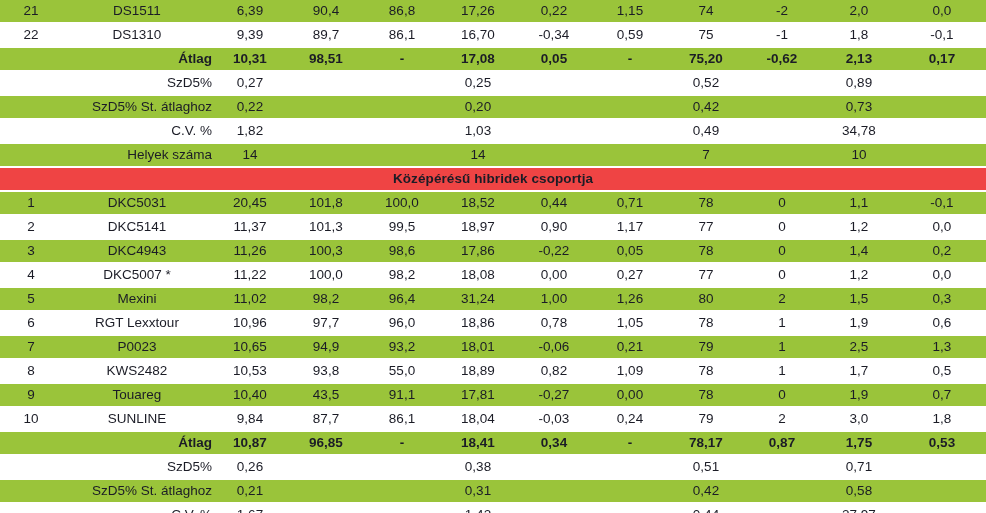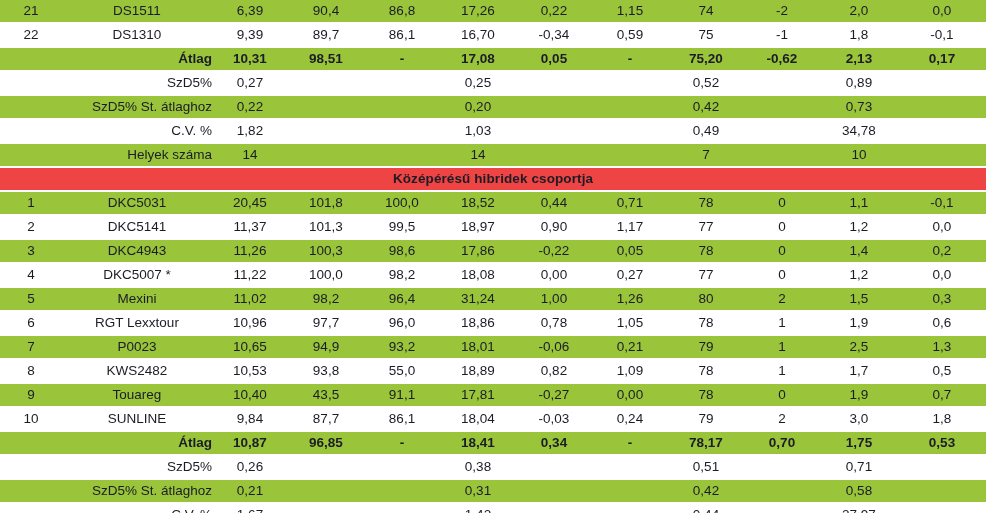--- a/index.html
+++ b/index.html
@@ -357,21 +357,21 @@
         </tr>
         <tr class="r-green r-bold">
           <td class="c-label" colspan="2">Átlag</td>
           <td class="c-num">10,87</td>
           <td class="c-num">96,85</td>
           <td class="c-num">-</td>
           <td class="c-num">18,41</td>
           <td class="c-num">0,34</td>
           <td class="c-num">-</td>
           <td class="c-num">78,17</td>
-          <td class="c-num">0,70</td>
+          <td class="c-num">0,87</td>
           <td class="c-num">1,75</td>
           <td class="c-num">0,53</td>
         </tr>
         <tr class="r-sep">
           <td colspan="12"></td>
         </tr>
         <tr class="r-white">
           <td class="c-label" colspan="2">SzD5%</td>
           <td class="c-num">0,26</td>
           <td class="c-num"></td>

